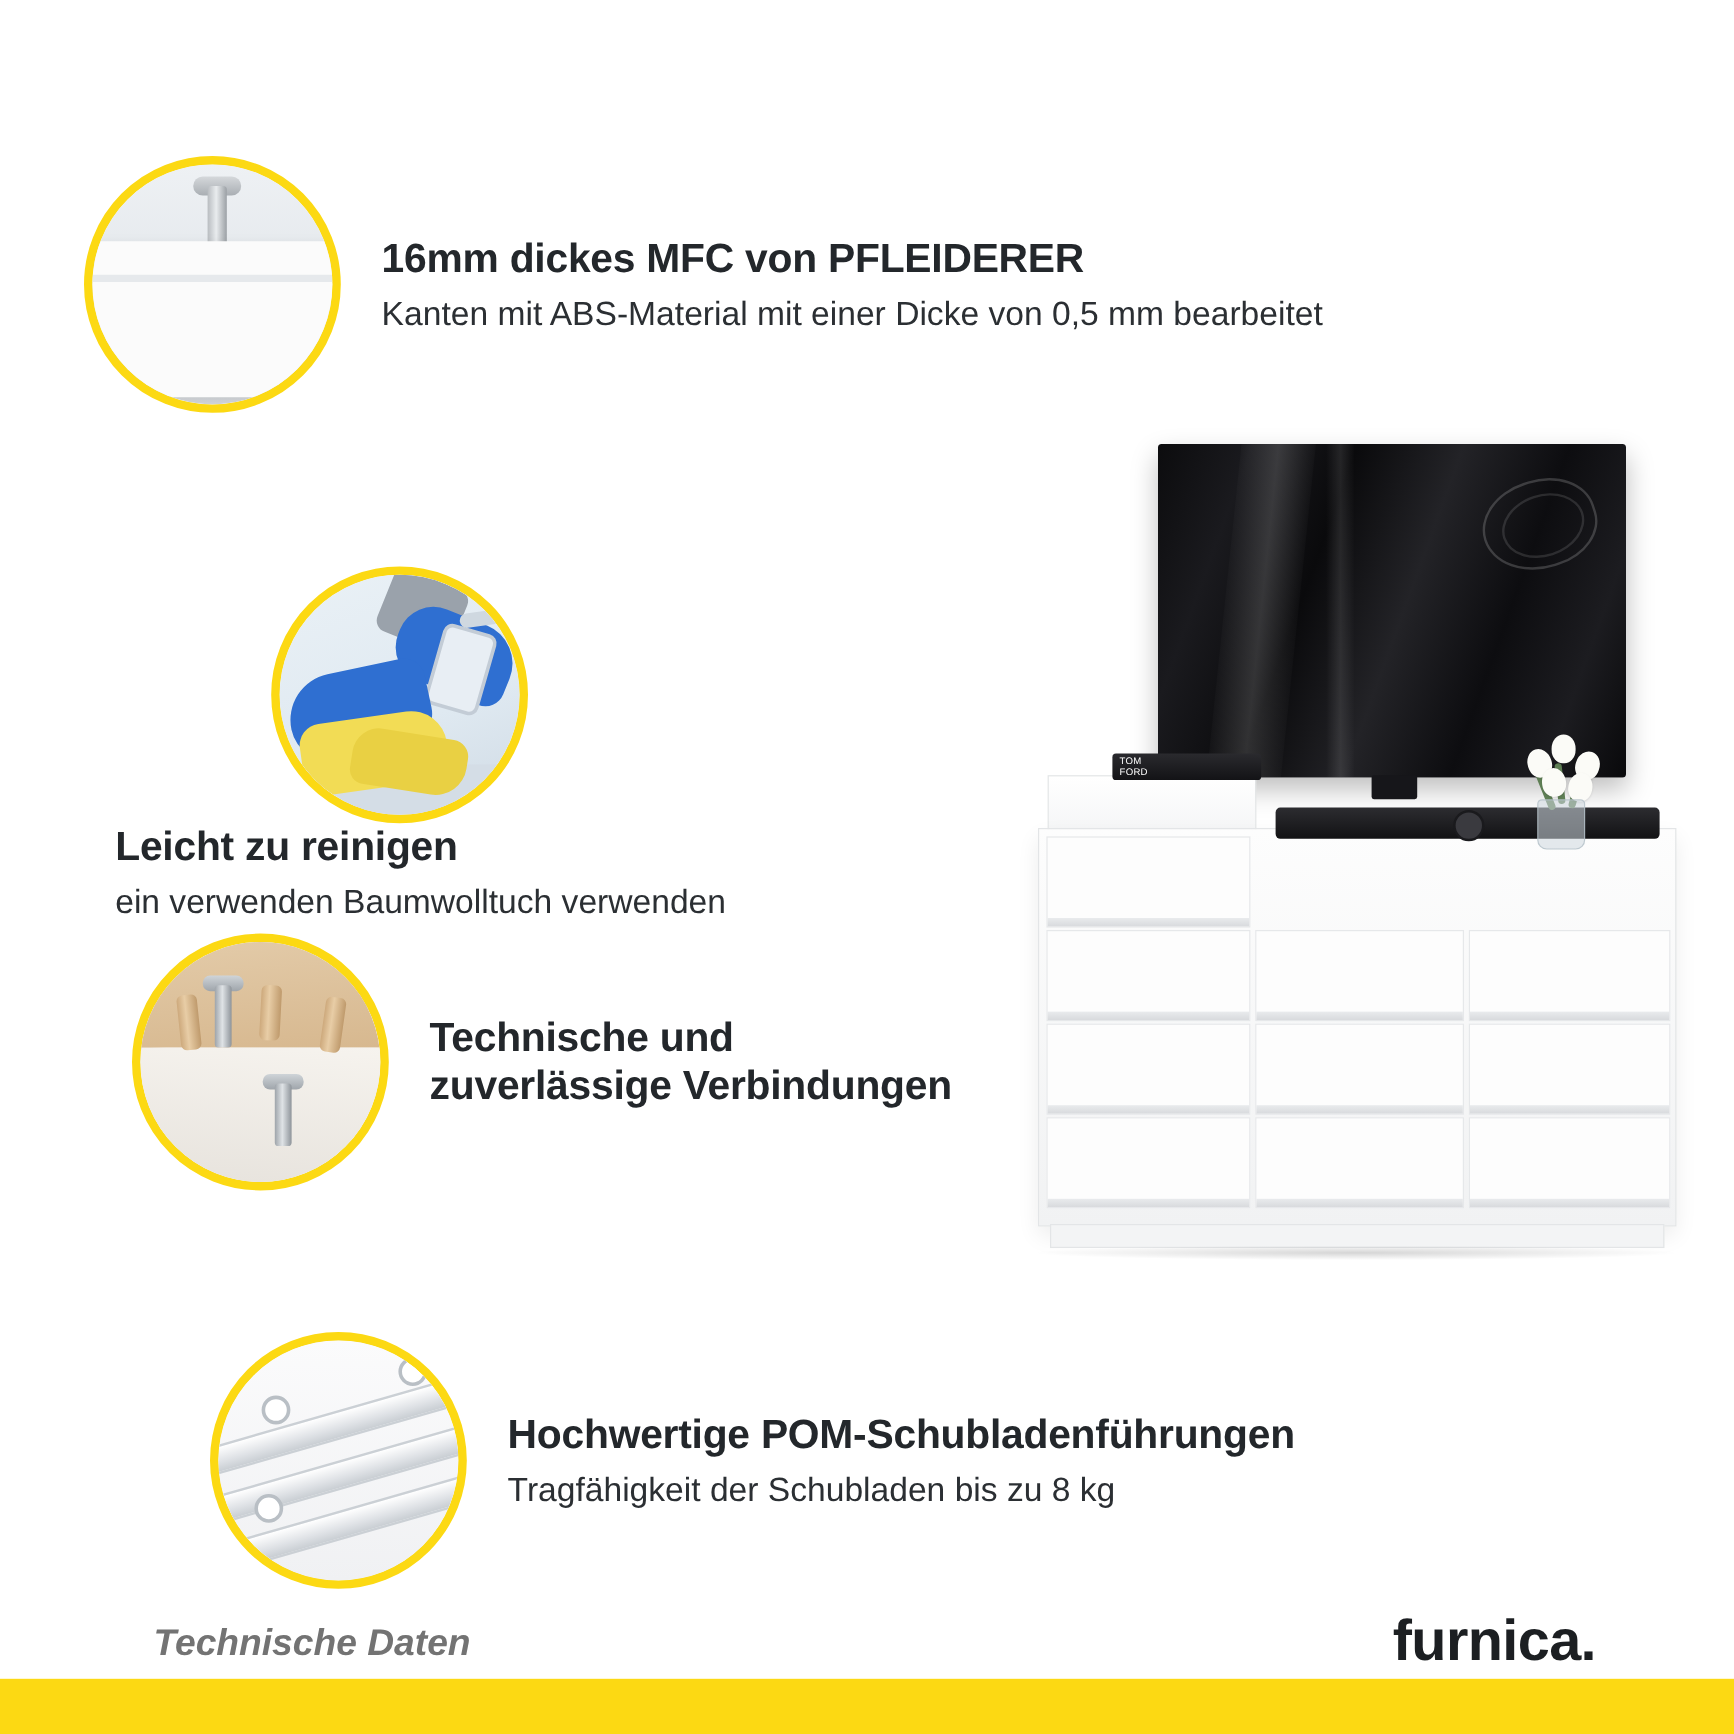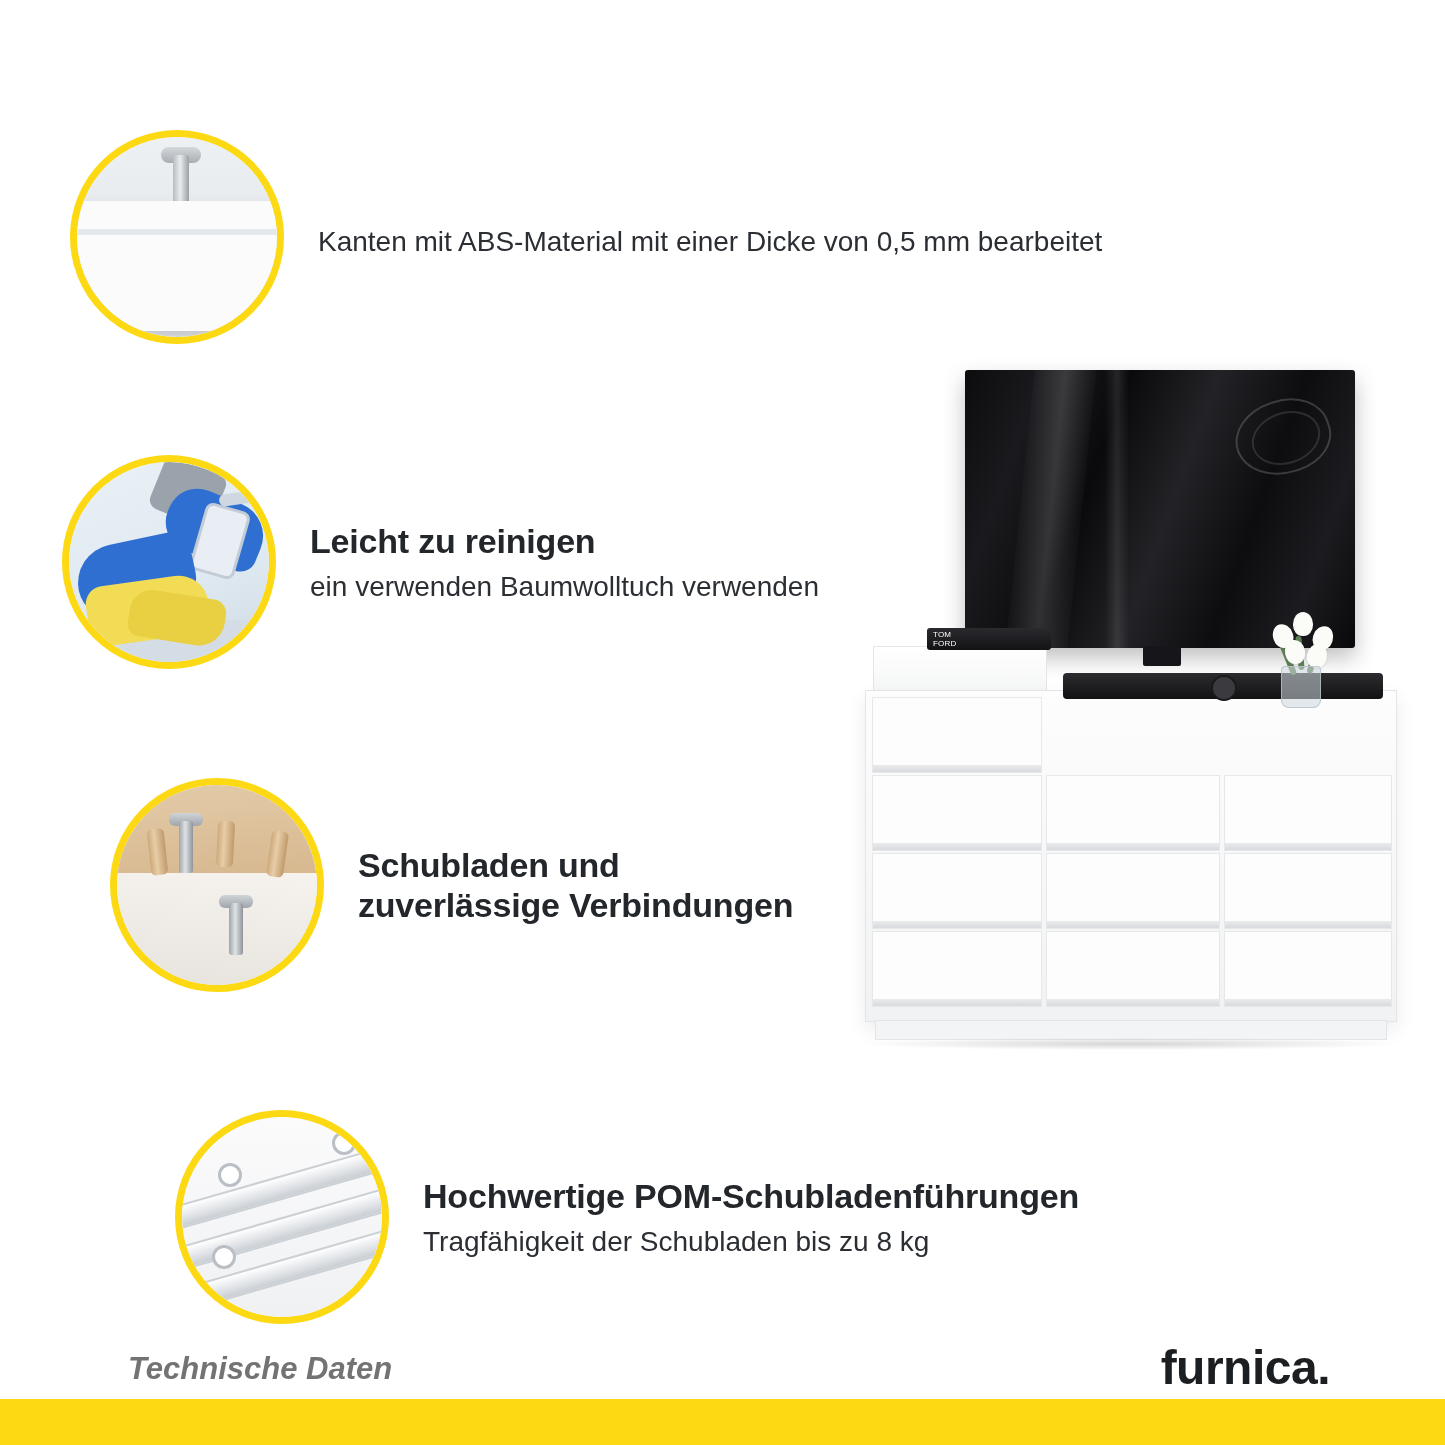--- a/index.html
+++ b/index.html
@@ -489,25 +489,26 @@
   <div class="feature" style="left:70px; top:130px;">
     <div class="badge">
       <div class="inner art-mfc">
         <div class="screw-head"></div>
         <div class="screw"></div>
         <div class="board"></div>
         <div class="edge"></div>
       </div>
     </div>
     <div class="feature-text">
+      <div class="feat-title">16mm dickes MFC von PFLEIDERER</div>
       <div class="feat-sub">Kanten mit ABS-Material mit einer Dicke von 0,5 mm bearbeitet</div>
     </div>
   </div>
 
-  <div class="feature" style="left:62px; top:455px;">
+  <div class="feature" style="left:62px; top:472px;flex-direction:column;">
     <div class="badge">
       <div class="inner art-clean">
         <div class="surface"></div>
         <div class="sleeve"></div>
         <div class="glove-b"></div>
         <div class="bottle"></div>
         <div class="nozzle"></div>
         <div class="glove-a"></div>
         <div class="cloth"></div>
         <div class="cloth2"></div>
@@ -527,21 +528,21 @@
         <div class="peg p1"></div>
         <div class="peg p2"></div>
         <div class="peg p3"></div>
         <div class="bolt-head h1"></div>
         <div class="bolt b1"></div>
         <div class="bolt-head h2"></div>
         <div class="bolt b2"></div>
       </div>
     </div>
     <div class="feature-text">
-      <div class="feat-title">Schubladen und</div>
+      <div class="feat-title">Technische und</div>
       <div class="feat-title">zuverlässige Verbindungen</div>
     </div>
   </div>
 
   <div class="feature" style="left:175px; top:1110px;">
     <div class="badge">
       <div class="inner art-runner">
         <div class="rail r1"></div>
         <div class="rail r2"></div>
         <div class="rail r3"></div>

